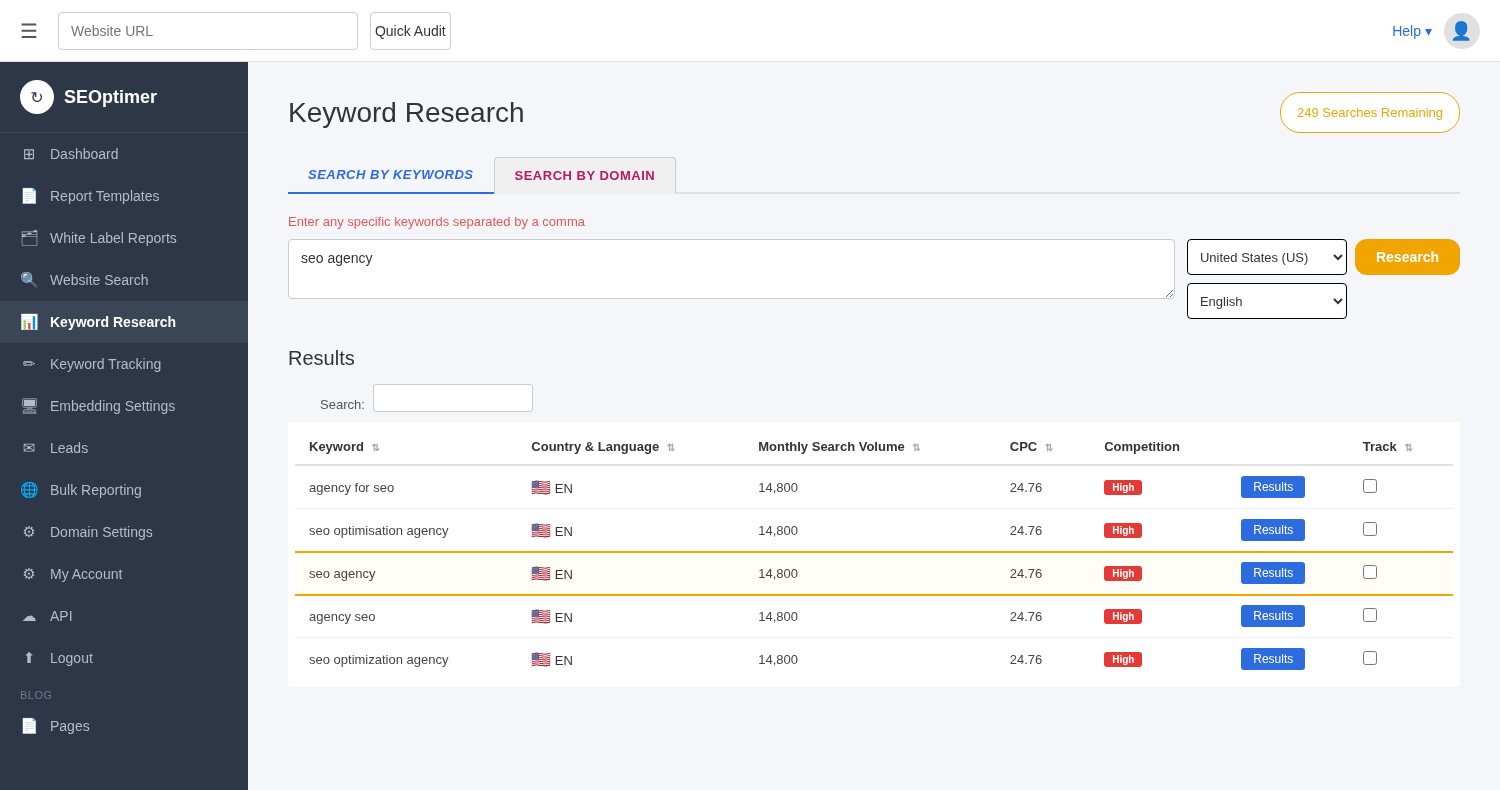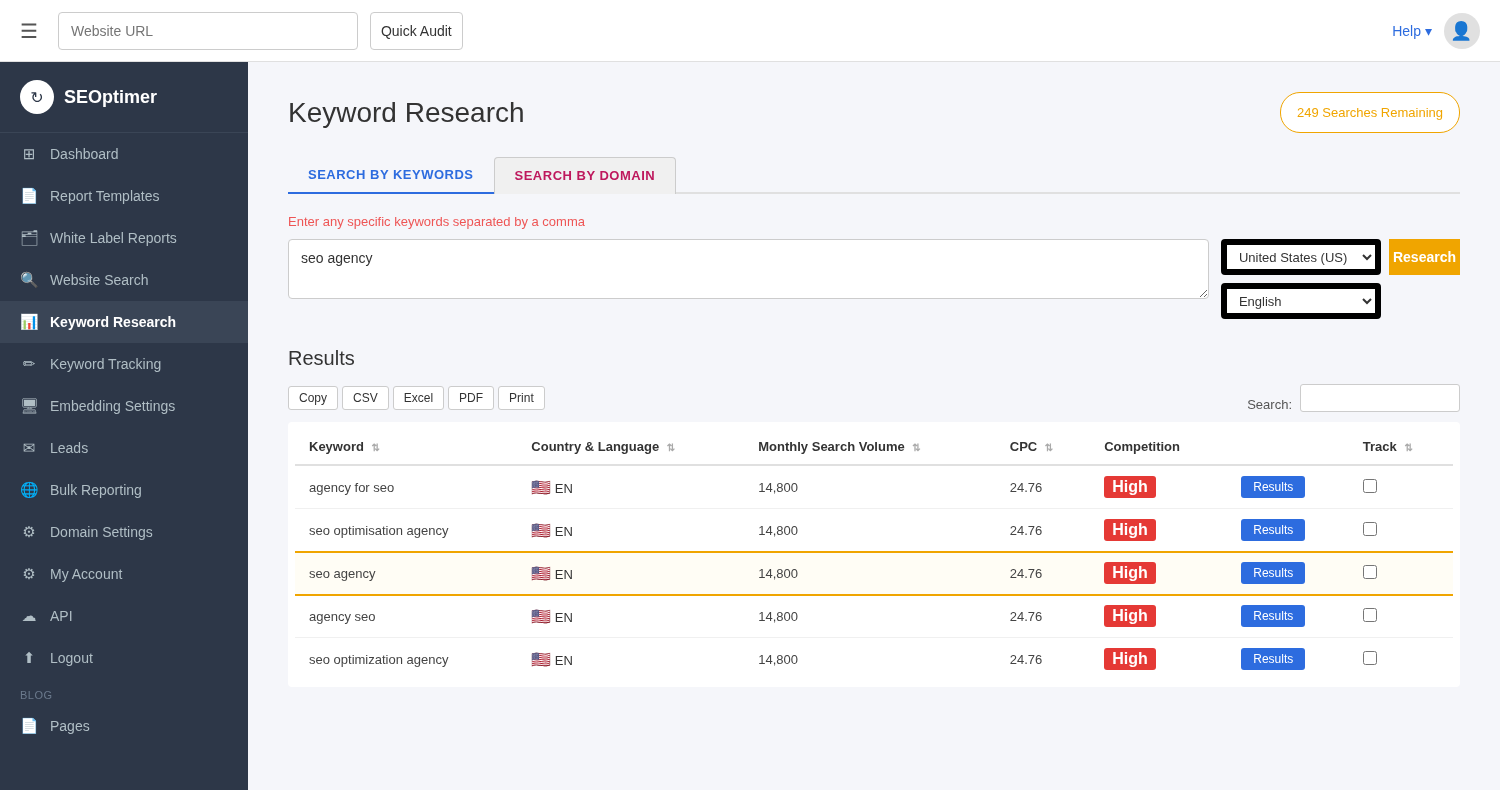--- a/index.html
+++ b/index.html
@@ -9,21 +9,21 @@
     .top-nav {
       display: flex; align-items: center; background: #fff; border-bottom: 1px solid #e0e0e0;
       height: 62px; padding: 0 20px; gap: 12px; flex-shrink: 0;
     }
     .top-nav .hamburger { font-size: 20px; color: #555; cursor: pointer; margin-right: 8px; }
     .top-nav .url-input {
       flex: 0 0 300px; height: 38px; border: 1px solid #ccc; border-radius: 4px;
       padding: 0 12px; font-size: 14px; color: #aaa;
     }
     .top-nav .quick-audit-btn {
-      height: 38px; padding: 0 10px; background: #fff; border: 1px solid #ccc;
+      height: 38px; padding: 0 4px; background: #fff; border: 1px solid #ccc;
       border-radius: 4px; font-size: 14px; cursor: pointer; color: #333;
     }
     .top-nav .spacer { flex: 1; }
     .top-nav .help-btn {
       display: flex; align-items: flex-start; gap: 4px; color: #2d6cdf; font-size: 14px;
       cursor: pointer; background: none; border: none;
     }
     .top-nav .avatar {
       width: 36px; height: 36px; border-radius: 50%; background: #e0e0e0;
       display: flex; align-items: center; justify-content: center; font-size: 18px; cursor: pointer;
@@ -64,40 +64,40 @@
       color: #f0a500; font-size: 13px; background: #fff;
     }
 
     
     .tabs { display: flex; border-bottom: 2px solid #e0e0e0; margin-bottom: 20px; }
     .tab {
       padding: 10px 20px; font-size: 13px; font-weight: 600; cursor: pointer;
       border-bottom: 2px solid transparent; margin-bottom: -2px; letter-spacing: 0.5px;
       text-transform: uppercase;
     }
-    .tab.active { color: #2d6cdf; border-bottom-color: #2d6cdf; }
+    .tab.active { color: #2d6cdf; border-bottom-color: #2d6cdf; font-style: italic; }
     .tab.inactive { color: #be185d; background: #f0f0f0; border: 1px solid #ccc; border-bottom: none; border-radius: 4px 4px 0 0; }
 
     
     .search-hint { color: #555; font-size: 13px; margin-bottom: 10px; }
     .search-hint span { color: #e55; margin-top: 13px; }
     .search-row { display: flex; gap: 12px; align-items: flex-start; }
     .keyword-textarea {
       flex: 1; border: 1px solid #ccc; border-radius: 4px; padding: 10px 12px;
       font-size: 14px; resize: vertical; min-height: 60px; font-family: inherit;
       color: #333;
     }
     .search-controls { display: flex; flex-direction: column; gap: 8px; }
     .country-select, .lang-select {
-      height: 36px; border: 6px solid #000000; border-radius: 4px; padding: 0 8px;
+      height: 36px; border: 1px solid #000000; border-radius: 4px; padding: 0 8px;
       font-size: 13px; color: #333; background: #fff; width: 160px; cursor: pointer;
     }
     .research-btn {
-      height: 36px; padding: 0 4px; background: #f0a500; color: #fff;
-      border: none; border-radius: 0; font-size: 14px; font-weight: 600; cursor: pointer;
+      height: 36px; padding: 0 21px; background: #f0a500; color: #fff;
+      border: none; border-radius: 12px; font-size: 14px; font-weight: 600; cursor: pointer;
     }
     .search-controls-row { display: flex; gap: 8px; align-items: center; }
 
     
     .results-title { font-size: 20px; font-weight: 400; color: #333; margin: 28px 0 14px; }
     .table-controls { display: flex; justify-content: space-between; align-items: center; margin-bottom: 10px; }
     .export-btns { display: flex; gap: 4px; }
     .export-btn {
       padding: 4px 10px; border: 1px solid #ccc; background: #fff; border-radius: 3px;
       font-size: 12px; cursor: pointer; color: #333;
@@ -117,21 +117,21 @@
     .results-table th .sort-icon { color: #aaa; margin-left: 4px; font-size: 10px; }
     .results-table td {
       padding: 10px 14px; border-bottom: 1px solid #f0f0f0; font-size: 13px; color: #444;
       vertical-align: middle;
     }
     .results-table tr:last-child td { border-bottom: none; }
     .results-table tr.highlighted { outline: 2px solid #f0a500; outline-offset: -1px; background: #fffdf5; }
     .results-table tr.highlighted td { background: #fffdf5; }
     .lang-code { color: #333; }
     .competition-badge {
-      display: inline-block; padding: 2px 8px; border-radius: 3px; font-size: 16px;
+      display: inline-block; padding: 2px 8px; border-radius: 3px; font-size: 10px;
       font-weight: 600; color: #fff;
     }
     .competition-badge.high { background: #e53935; }
     .results-btn {
       padding: 4px 12px; background: #2d6cdf; color: #fff; border: none;
       border-radius: 3px; font-size: 12px; cursor: pointer; font-weight: 500;
     }
     .track-checkbox { width: 14px; height: 14px; cursor: pointer; }
   </style>
 </head>
@@ -249,27 +249,20 @@
           <option>Spanish</option>
           <option>French</option>
           <option>German</option>
         </select>
       </div>
     </div>
 
     <div class="results-title">Results</div>
 
     <div class="table-controls">
-      <div class="export-btns">
-        <button class="export-btn">Copy</button>
-        <button class="export-btn">CSV</button>
-        <button class="export-btn">Excel</button>
-        <button class="export-btn">PDF</button>
-        <button class="export-btn">Print</button>
-      </div>
       <div class="table-search">
         <span>Search:</span>
         <input type="text" style="">
       </div>
     </div>
 
     <table class="results-table">
       <thead>
         <tr>
           <th>

